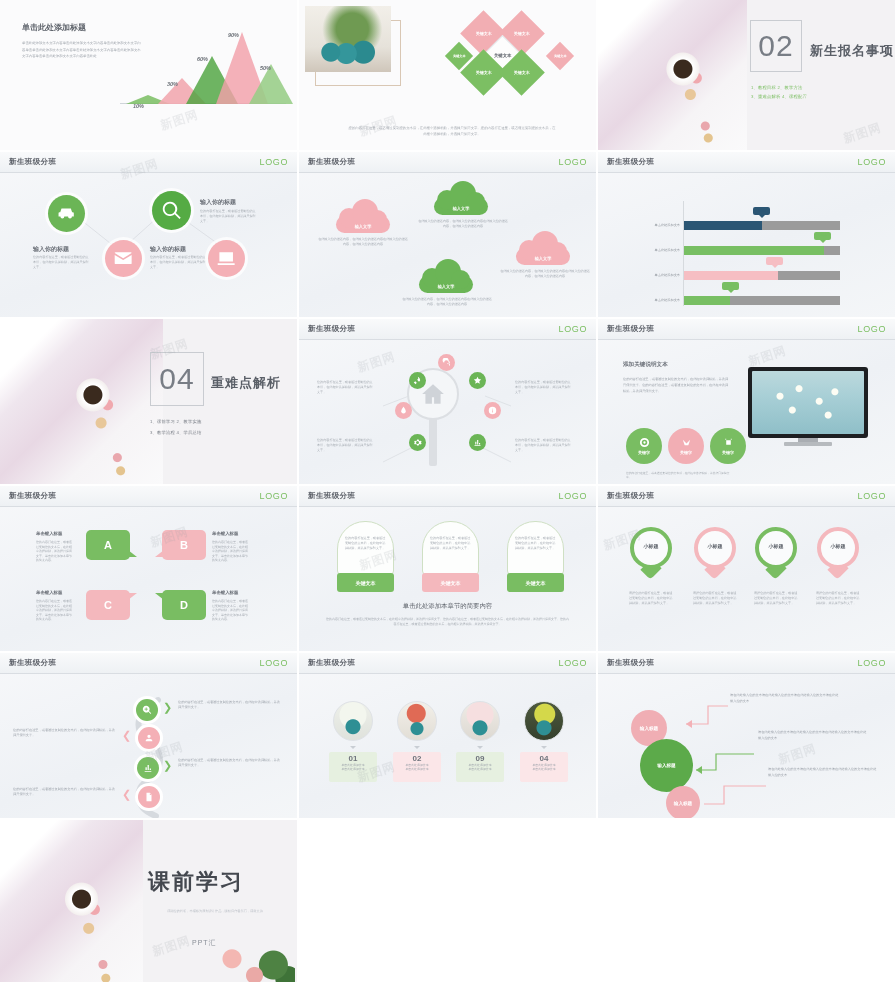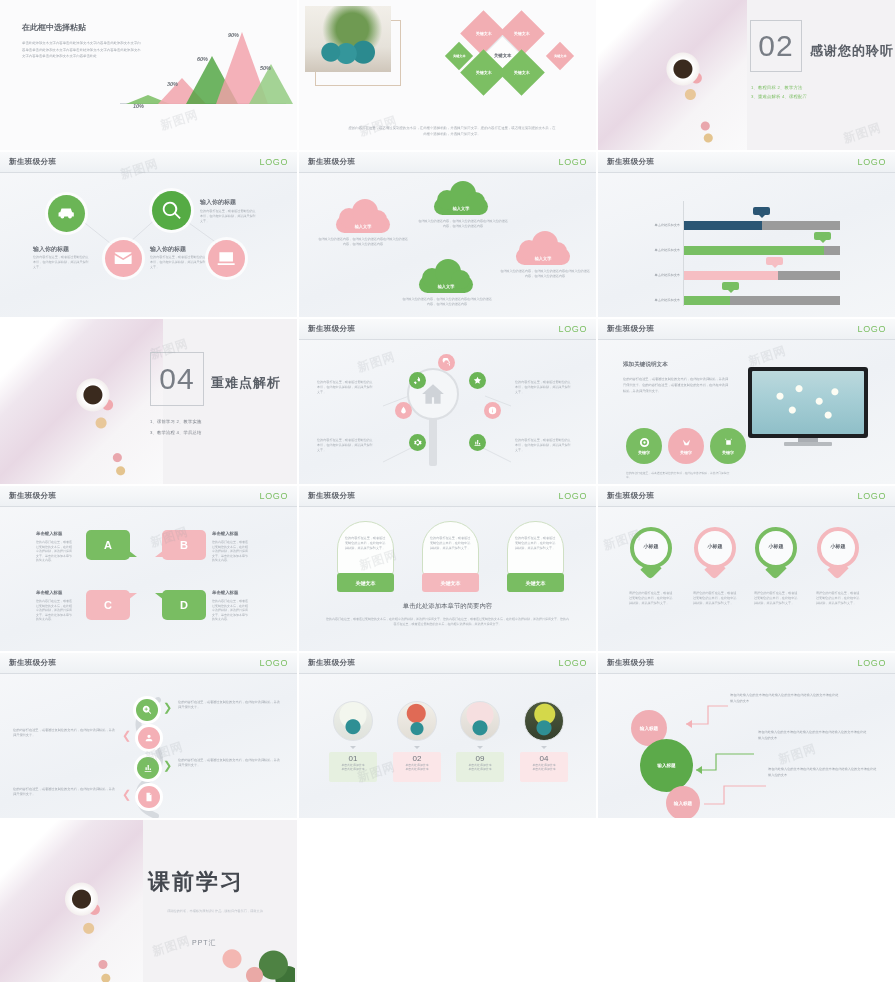--- a/index.html
+++ b/index.html
@@ -163,21 +163,21 @@
 
   
   .scirc{ position:absolute; width:22px;height:22px;border-radius:50%; display:flex;align-items:center;justify-content:center; box-shadow:0 0 0 3px #fff;}
   .scirc svg{ width:10px;height:10px;fill:#fff;}
   .stx{ position:absolute; width:105px;font-size:3.2px;line-height:5.4px;color:#9ba1a9;}
   .chev{ position:absolute; font-size:11px; font-weight:bold;}
 
   
   .pcirc{ position:absolute; width:40px;height:40px;border-radius:50%;border:1px solid #dfe2e6; overflow:hidden;}
   .pcard{ position:absolute; width:48px;height:30px;border-radius:2px; }
-  .pcard .n{ text-align:center;font-size:8px;color:#6f747c;margin-top:2px;}
+  .pcard .n{ text-align:center;font-size:8px;color:#6f747c;margin-top:2px;font-weight:bold;}
   .pcard .c{ text-align:center;font-size:2.9px;line-height:4.4px;color:#9ba1a9;}
   .parrow{ position:absolute; width:0;height:0;border-left:3px solid transparent;border-right:3px solid transparent;border-top:3px solid #c9ced4;}
 
   
   .bcirc{ position:absolute; border-radius:50%; display:flex;align-items:center;justify-content:center;}
   .bcirc span{ font-size:4.6px;color:#fff;font-weight:bold;}
   .btx{ position:absolute; width:110px;font-size:3.2px;line-height:5.6px;color:#9ba1a9;}
 
   
   .thanks{ position:absolute; font-size:22px;font-weight:bold;color:#44484f;letter-spacing:2px;}
@@ -186,21 +186,21 @@
   .rose{ position:absolute; border-radius:50%;}
 
   .wm{ position:absolute; font-size:12px; color:rgba(150,155,162,.16); font-weight:bold; transform:rotate(-18deg); pointer-events:none; letter-spacing:1px;}
 </style>
 </head>
 <body>
 
 <div class="grid">
 
   <div class="slide white">
-    <div class="s1title">在此框中选择粘贴</div>
+    <div class="s1title">单击此处添加标题</div>
     <div class="s1para">单击此处添加文本文字内容单击此处添加文本文字内容单击此处添加文本文字内容单击单击此处添加文本文字内容单击此处添加文本文字内容单击此处添加文本文字内容单击单击此处添加文本文字内容单击此处</div>
     <div class="tri-wrap">
       <div class="tri-base"></div>
       <div class="tri" style="left:8px;border-left:22px solid transparent;border-right:22px solid transparent;border-bottom:9px solid #79bd62;opacity:.85;"></div>
       <div class="trilab" style="left:15px;top:85px;">10%</div>
 
       <div class="tri" style="left:40px;border-left:24px solid transparent;border-right:24px solid transparent;border-bottom:26px solid #f2a9b0;opacity:.9;"></div>
       <div class="trilab" style="left:49px;top:63px;">30%</div>
 
       <div class="tri" style="left:68px;border-left:26px solid transparent;border-right:26px solid transparent;border-bottom:48px solid #4ea33f;opacity:.82;"></div>
@@ -243,21 +243,21 @@
 
     <div class="s2cap">您的内容打在这里，或者通过复制您的文本后，在此框中选择粘贴，并选择只保留文字。您的内容打在这里，或者通过复制您的文本后，在此框中选择粘贴，并选择只保留文字。</div>
     <div class="wm" style="left:60px;top:118px;">新图网</div>
   </div>
 
   <div class="slide cover">
     <div class="coverimg"></div>
     <div class="numbox" style="left:152px;top:20px;width:52px;height:52px;">
       <span>02</span>
     </div>
-    <div class="covertitle" style="left:212px;top:42px;">感谢您的聆听</div>
+    <div class="covertitle" style="left:212px;top:42px;">新生报名事项</div>
     <div class="coverlist" style="left:153px;top:84px;">1、教程目标    2、教学方法</div>
     <div class="coverlist" style="left:153px;top:93px;">3、重难点解析  4、课程配置</div>
     <div class="wm" style="left:245px;top:125px;">新图网</div>
   </div>
 
   <div class="slide">
     <div class="hdr">
       <div class="t">新生班级分班</div>
       <div class="logo">LOGO</div>
     </div>

